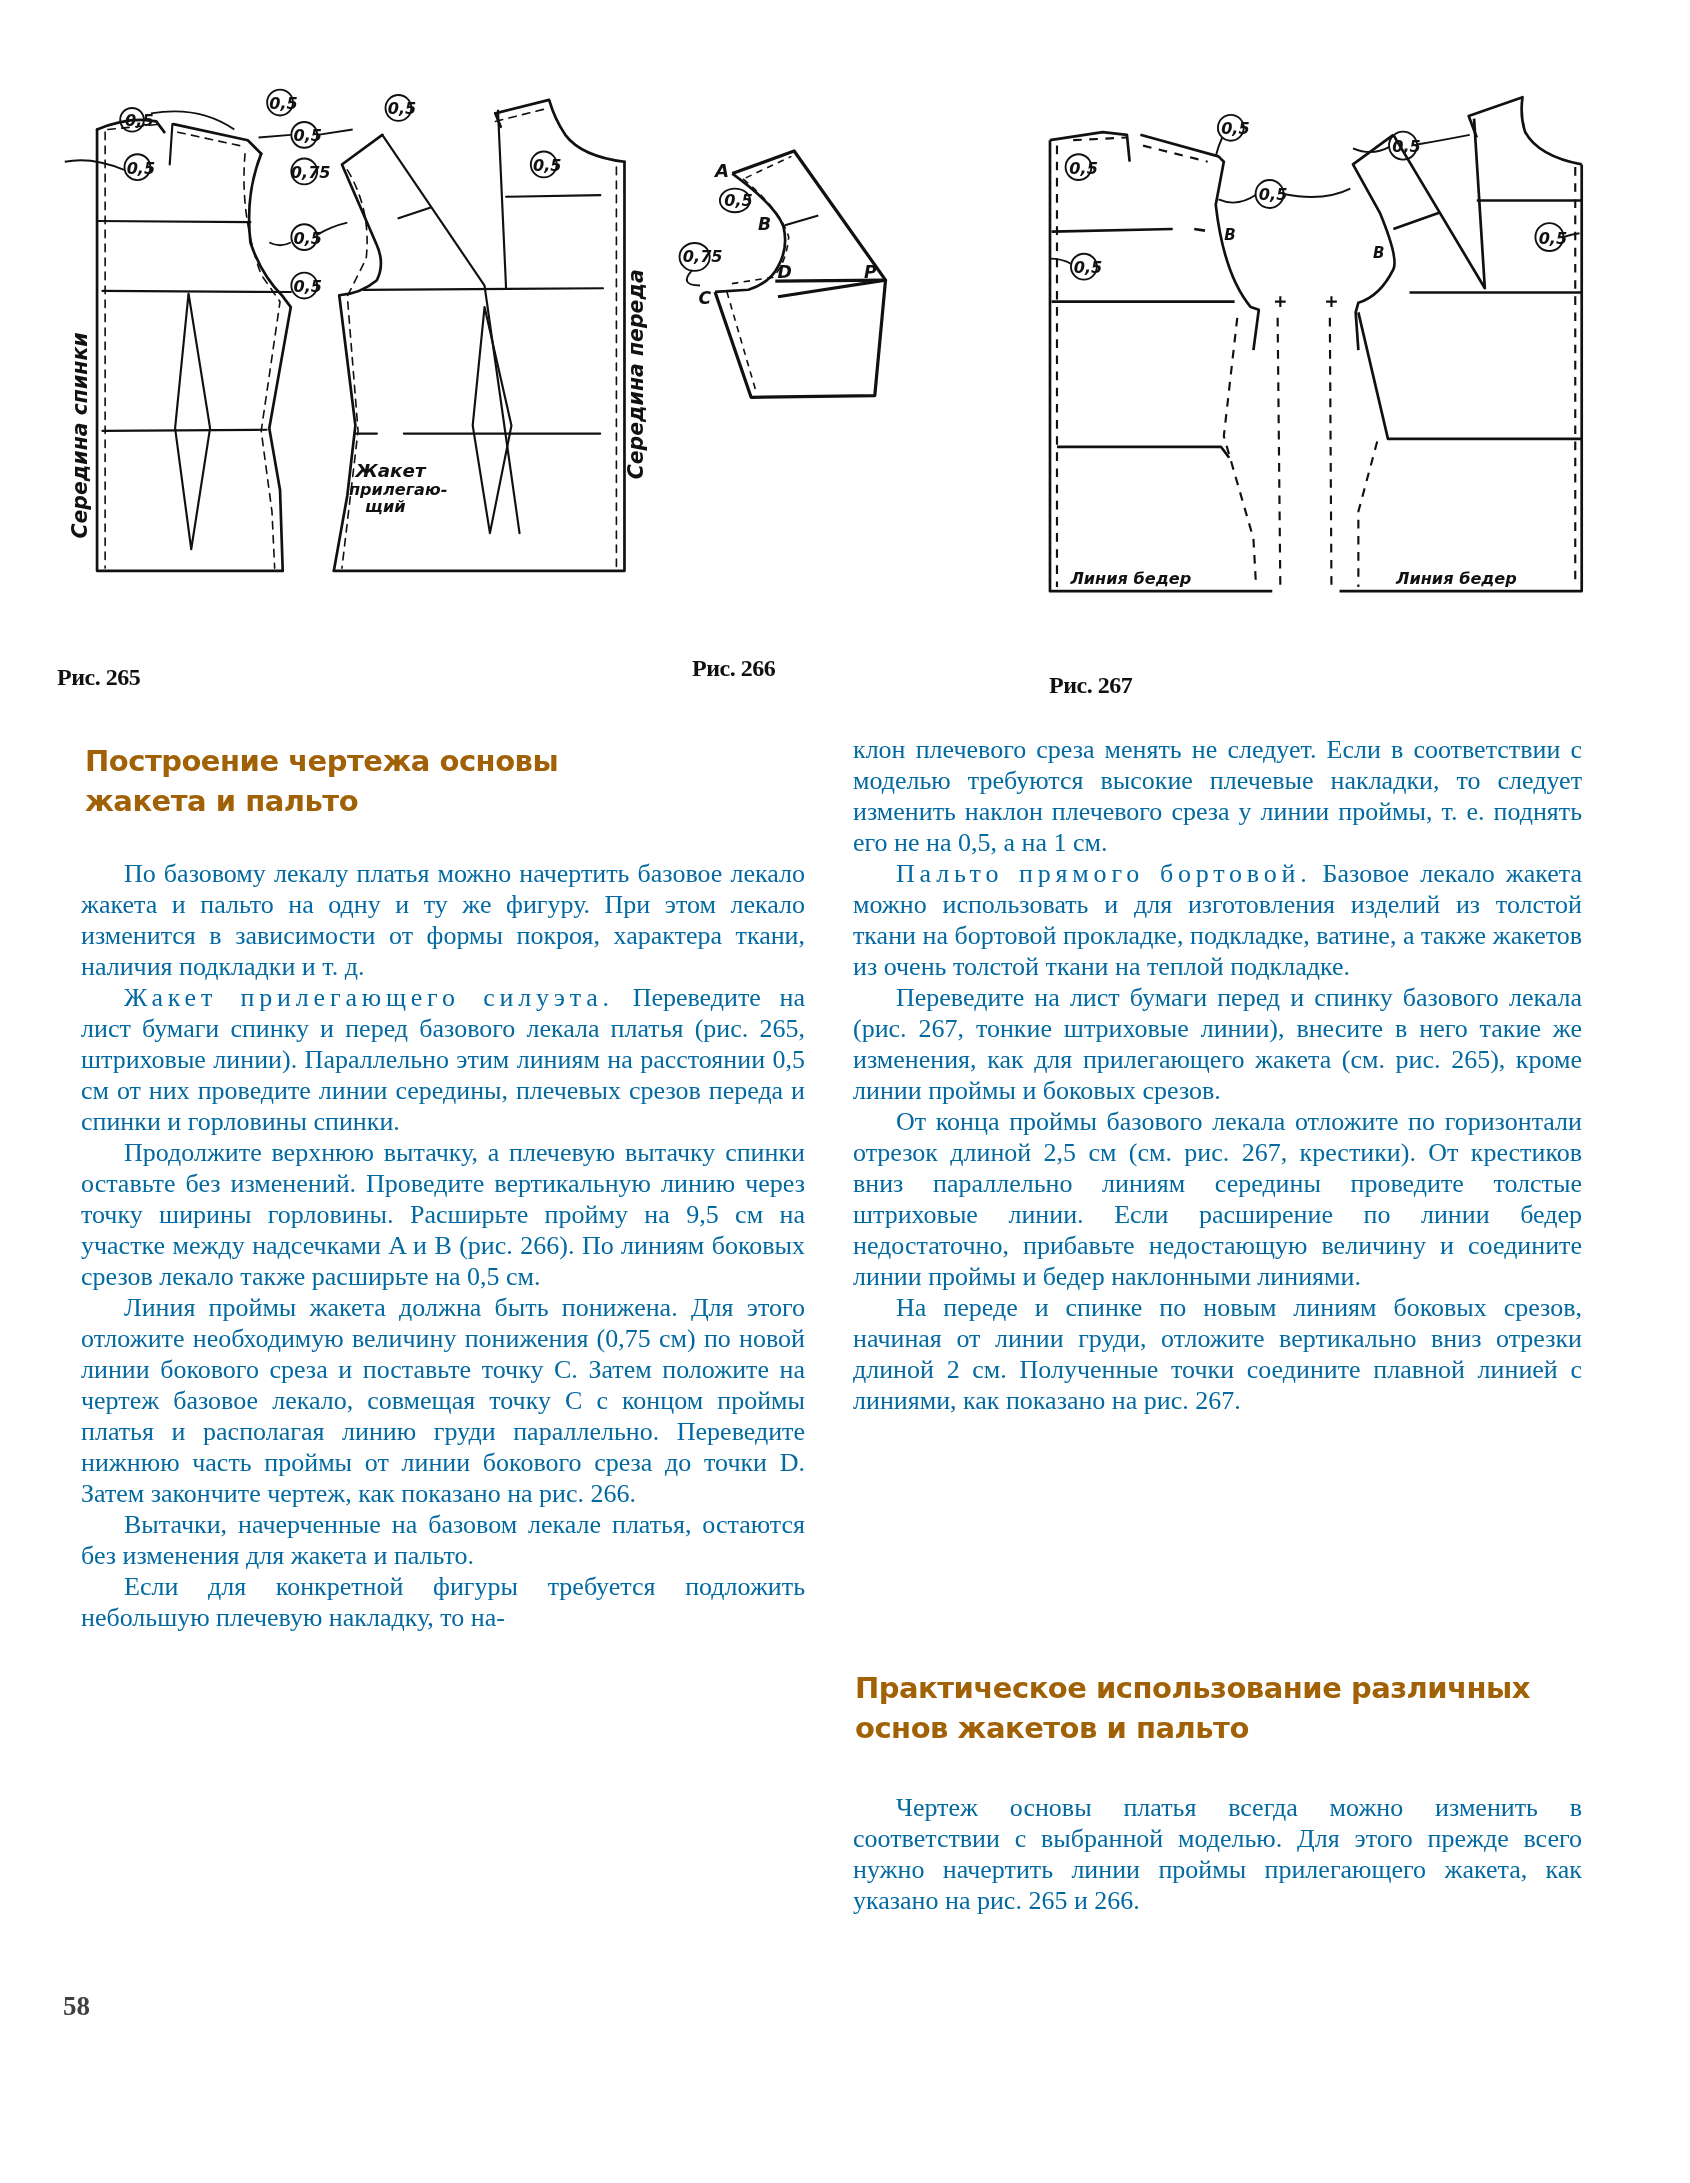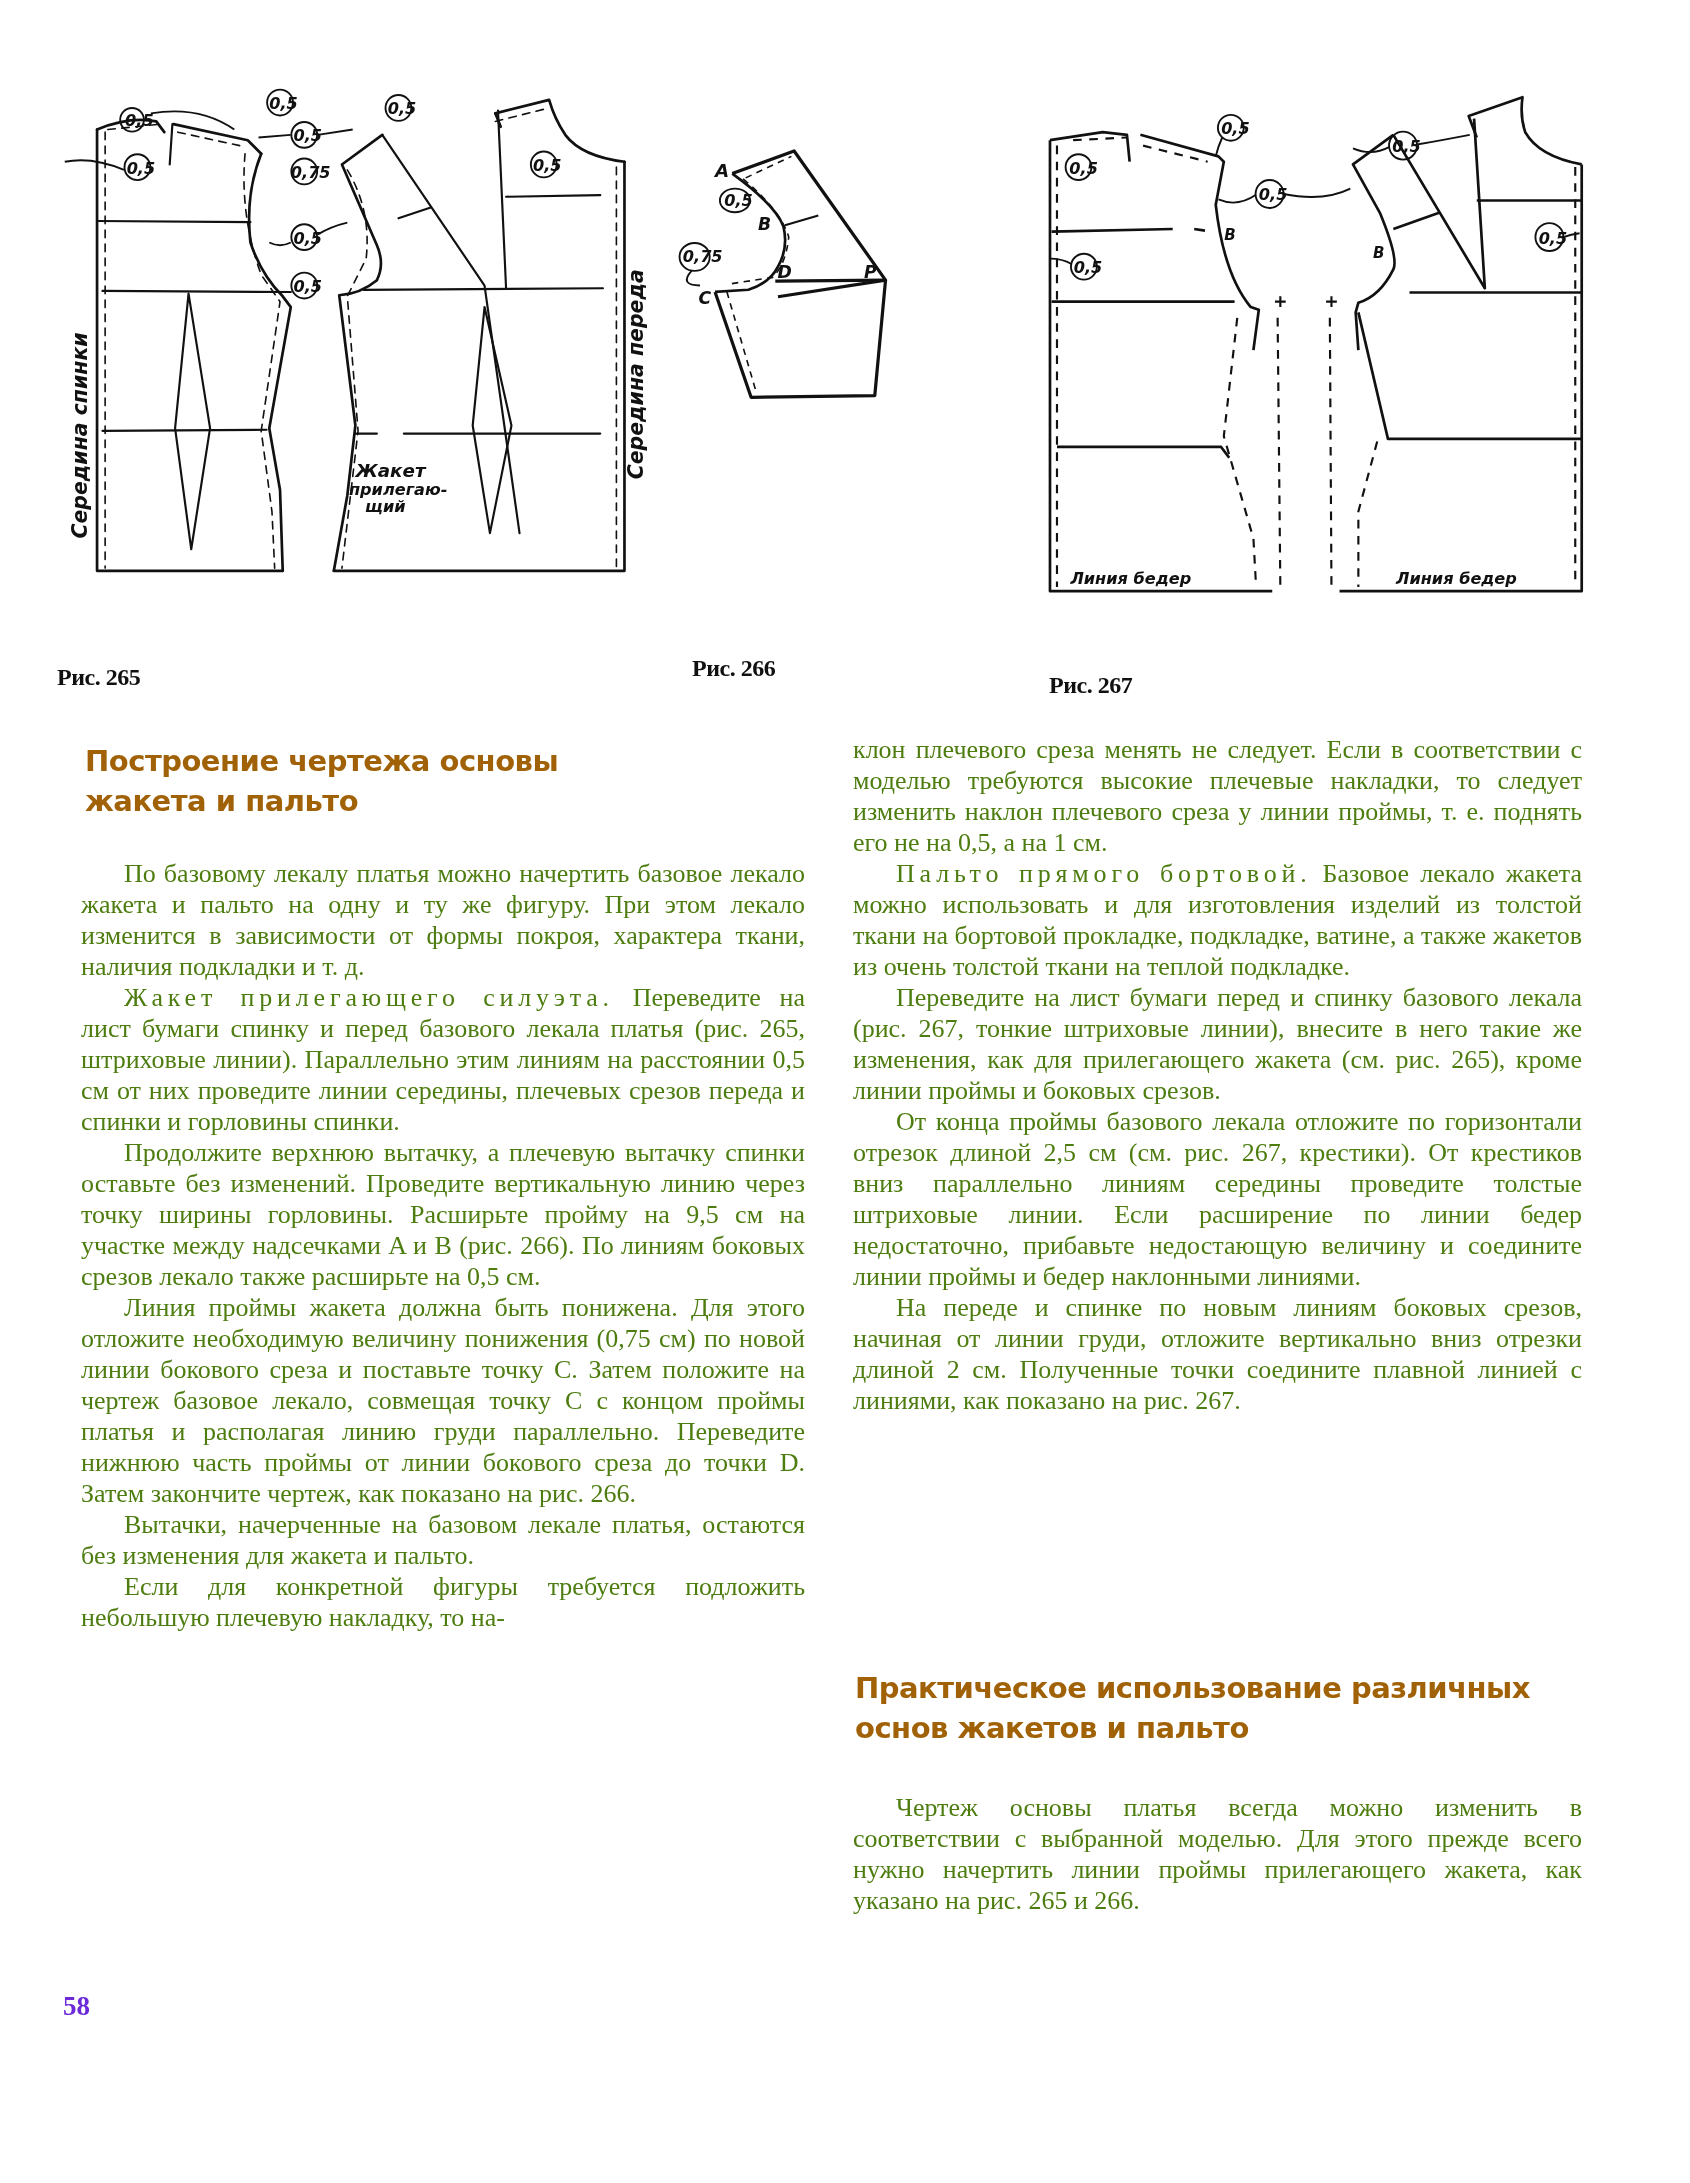--- a/index.html
+++ b/index.html
@@ -3,24 +3,24 @@
 <meta charset="utf-8">
 <style>
   html, body { margin: 0; padding: 0; background: #ffffff; }
   body { width: 1690px; height: 2183px; position: relative; overflow: hidden; color: #111; }
   .fig { position: absolute; }
   .fig svg { position: absolute; left: 0; top: 0; overflow: visible; }
   .hand { font-family: "DejaVu Sans", sans-serif; font-style: italic; font-weight: bold; fill: #111; }
   .circ-label { font-family: "DejaVu Sans", sans-serif; font-style: italic; font-weight: bold; font-size: 30px; fill: #111; }
   .caption { position: absolute; font-family: "Liberation Serif", serif; font-weight: bold; font-size: 24px; color: #111; letter-spacing: -0.5px; }
   .heading { position: absolute; font-family: "DejaVu Sans", sans-serif; font-weight: bold; font-size: 29px; line-height: 40px; color: #a16207; letter-spacing: -0.5px; }
-  .col { position: absolute; font-family: "Liberation Serif", serif; font-size: 26px; line-height: 31px; color: #4d7c0f; text-align: justify; }
+  .col { position: absolute; font-family: "Liberation Serif", serif; font-size: 26px; line-height: 31px; color: #0369a1; text-align: justify; }
   .col p { margin: 0; text-indent: 43px; hyphens: manual; }
   .sp { letter-spacing: 4.8px; }
-  .pageno { position: absolute; font-family: "Liberation Serif", serif; font-weight: bold; font-size: 27px; color: #6d28d9; }
+  .pageno { position: absolute; font-family: "Liberation Serif", serif; font-weight: bold; font-size: 27px; color: #404040; }
 </style>
 </head>
 <body>
 
 <div class="fig" style="left:54px; top:81px; width:592px; height:619px;">
   <svg width="592" height="619" viewBox="0 0 1100 1150">
     <g fill="none" stroke="#111" stroke-width="5" stroke-linecap="round" stroke-linejoin="round">
 
       <path d="M80 90 L80 910 L425 910"></path>
       <path d="M80 90 Q140 65 190 75 L205 95"></path>

